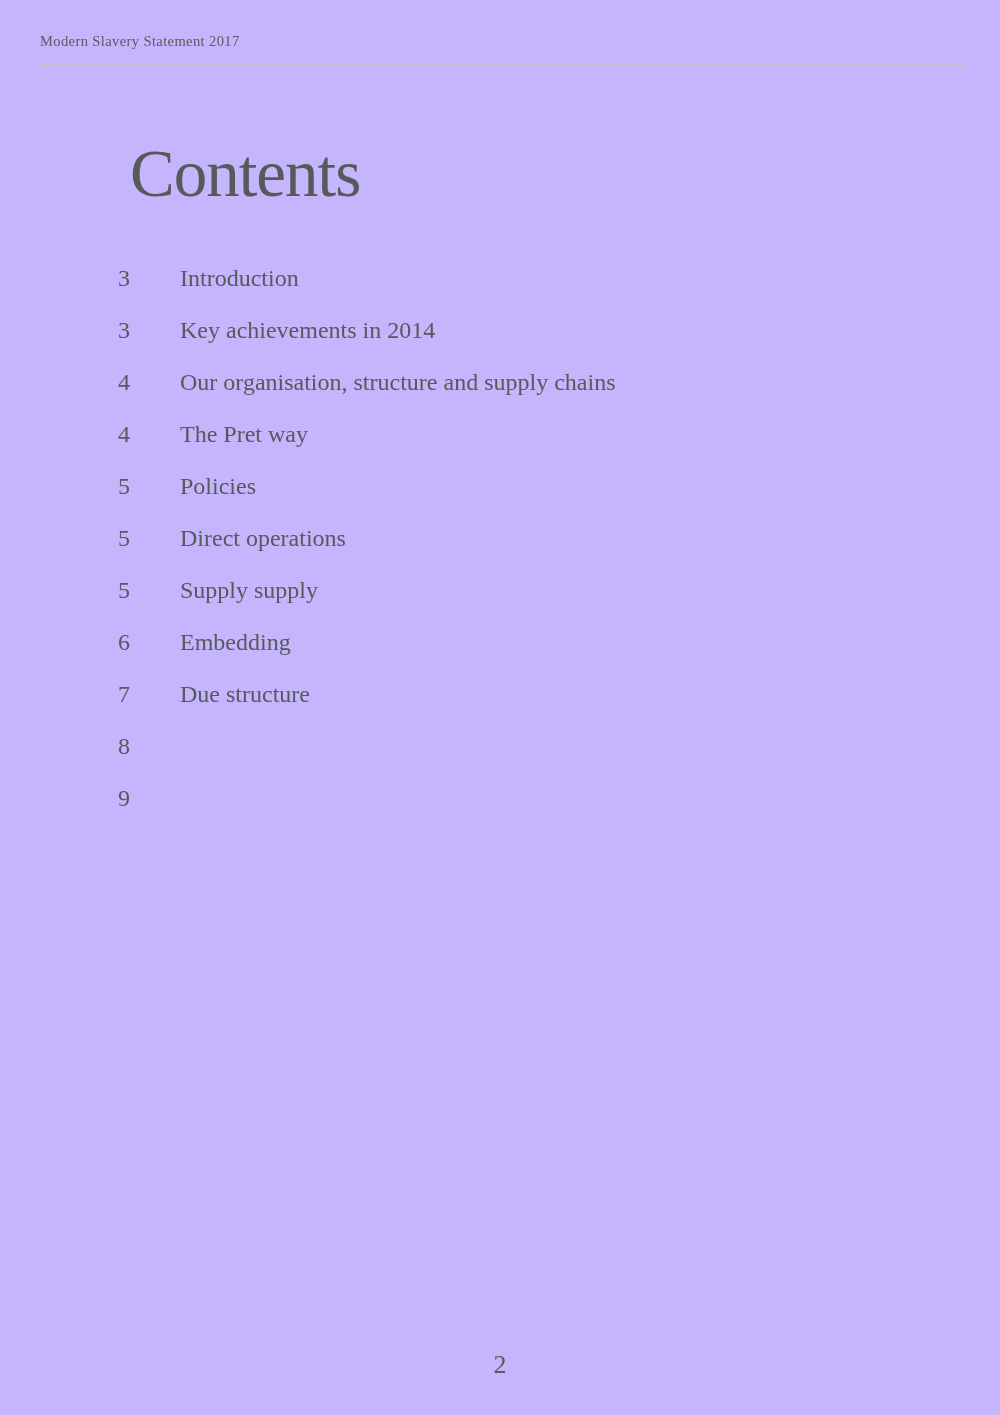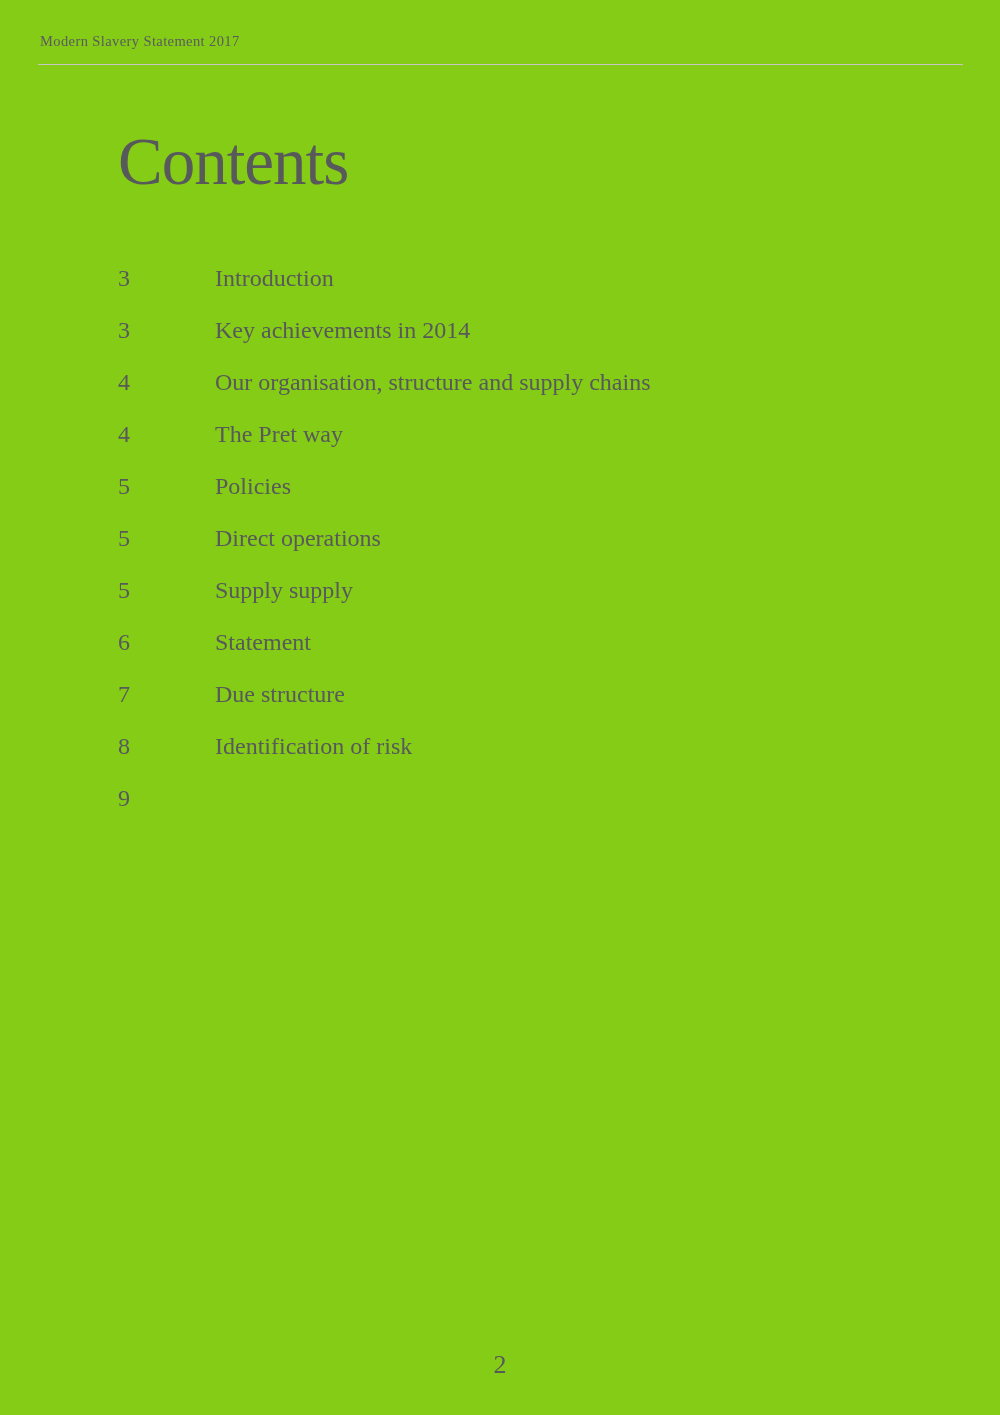--- a/index.html
+++ b/index.html
@@ -4,21 +4,21 @@
 <style>
   html, body {
     margin: 0;
     padding: 0;
     background: #ffffff;
   }
   .page {
     position: relative;
     width: 1000px;
     height: 1415px;
-    background: #84cc16;
+    background: #c4b5fd;
     font-family: "Liberation Serif", "DejaVu Serif", serif;
     color: #58595b;
     overflow: hidden;
   }
   .running-header {
     position: absolute;
     left: 40px;
     top: 33px;
     font-size: 14.5px;
     letter-spacing: 0.4px;
@@ -30,21 +30,21 @@
     left: 38px;
     right: 37px;
     top: 64px;
     height: 1px;
     background: #c6c6c6;
   }
   .doc-title {
     position: absolute;
     left: 118px;
     top: 128px;
-    margin: 0;
+    margin: 12px;
     font-size: 67px;
     font-weight: 400;
     letter-spacing: -1px;
     line-height: 1;
     color: #58595b;
   }
   .toc-list {
     position: absolute;
     left: 118px;
     top: 252px;
@@ -59,21 +59,20 @@
     font-size: 24px;
     color: #58595b;
     cursor: pointer;
   }
   .toc-num {
     width: 62px;
     flex: 0 0 62px;
   }
   .toc-label {
     white-space: nowrap;
-    margin-left: 35px;
   }
   .page-footer {
     position: absolute;
     left: 0;
     right: 0;
     top: 1352px;
     text-align: center;
     font-size: 26px;
     line-height: 1;
     color: #58595b;
@@ -114,29 +113,28 @@
     <li class="toc-row">
       <span class="toc-num">5</span>
       <span class="toc-label">Direct operations</span>
     </li>
     <li class="toc-row">
       <span class="toc-num">5</span>
       <span class="toc-label">Supply supply</span>
     </li>
     <li class="toc-row">
       <span class="toc-num">6</span>
-      <span class="toc-label">Statement</span>
+      <span class="toc-label">Embedding</span>
     </li>
     <li class="toc-row">
       <span class="toc-num">7</span>
       <span class="toc-label">Due structure</span>
     </li>
     <li class="toc-row">
       <span class="toc-num">8</span>
-      <span class="toc-label">Identification of risk</span>
     </li>
     <li class="toc-row">
       <span class="toc-num">9</span>
     </li>
   </ul>
 
   <div class="page-footer">2</div>
 
 </div>
 

